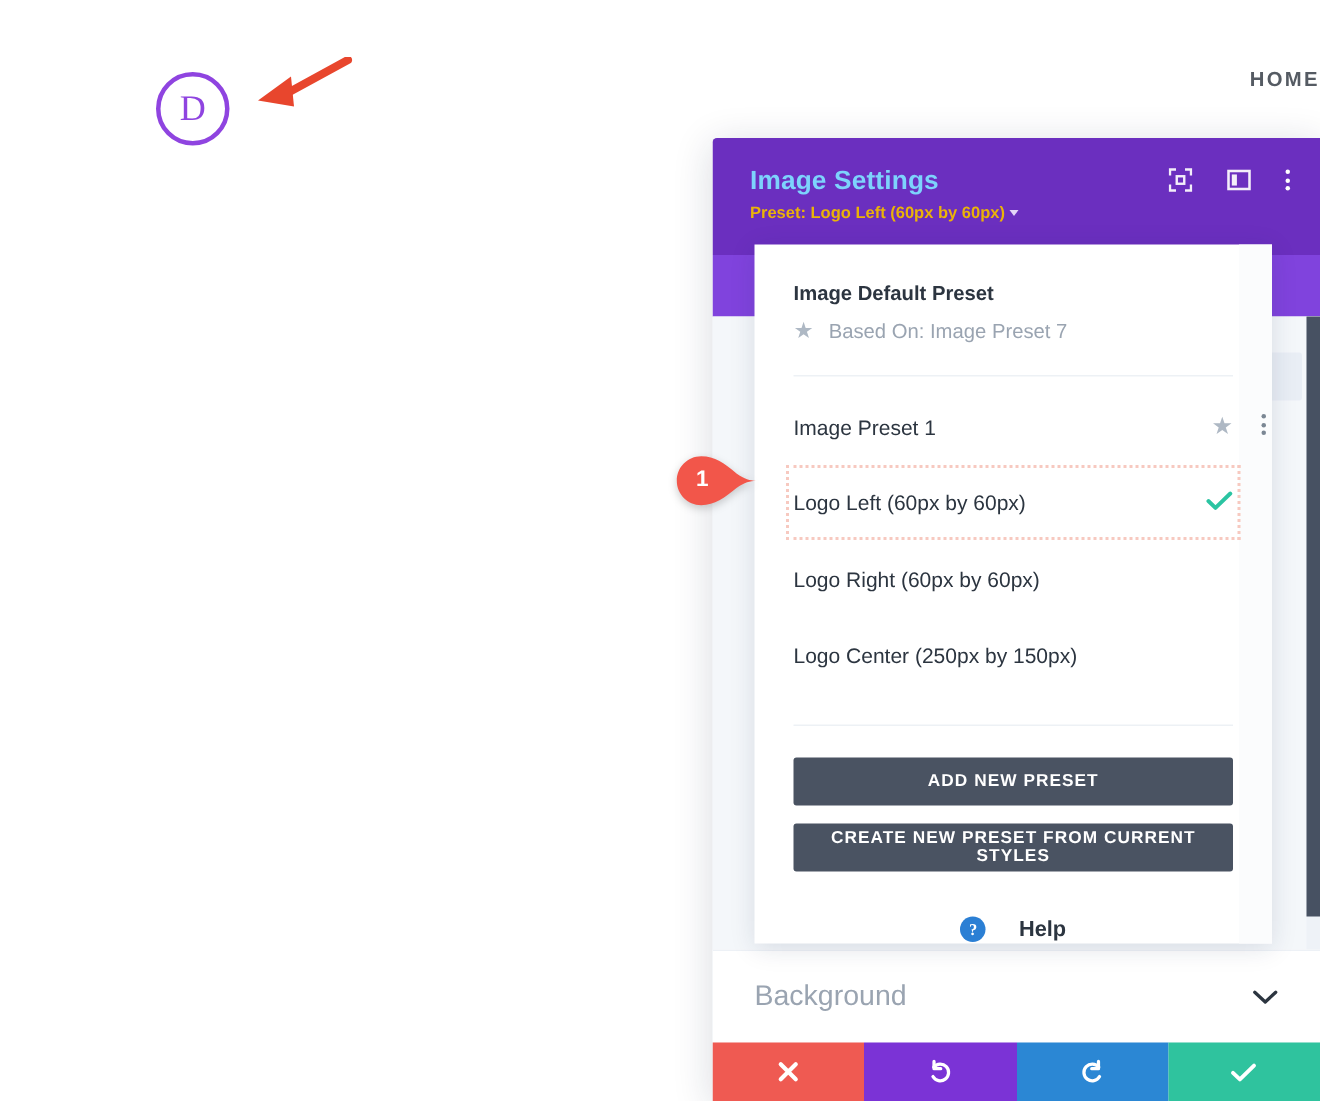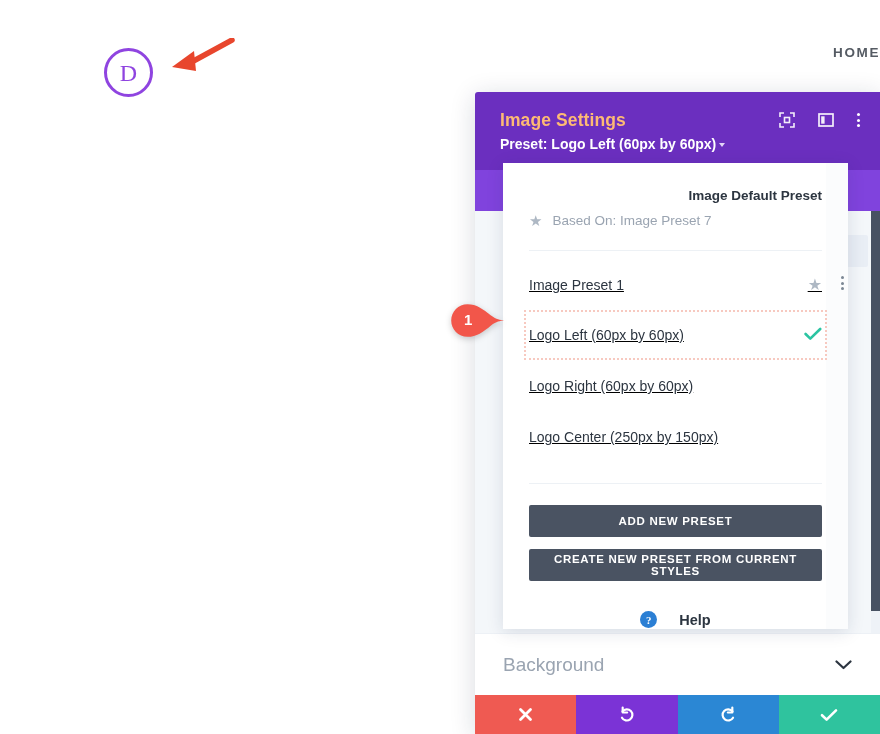--- a/index.html
+++ b/index.html
@@ -39,24 +39,24 @@
     box-shadow: 0 4px 26px rgba(20,30,60,.16);
     border-radius: 3px 0 0 0;
     overflow: hidden;
   }
   .modal-header {
     position: relative; height: 78px;
     background: #6b2fbf;
     padding: 18px 22px 0 25px;
   }
   .modal-title {
-    color: #fdba74; font-size: 17.5px; font-weight: 700; letter-spacing: .1px;
+    color: #7dd3fc; font-size: 17.5px; font-weight: 700; letter-spacing: .1px;
   }
   .modal-subtitle {
-    margin-top: 5px; color: #ffffff; font-size: 14px; font-weight: 700;
+    margin-top: 5px; color: #eab308; font-size: 11px; font-weight: 700;
   }
   .caret-mini {
     display: inline-block; margin-left: 3px;
     border-left: 3.5px solid transparent; border-right: 3.5px solid transparent;
     border-top: 4.5px solid #e3d5f7; vertical-align: middle;
   }
   .hdr-icons {
     position: absolute; right: 20px; top: 20px;
     display: flex; align-items: center; gap: 23px;
   }
@@ -111,32 +111,32 @@
   .action-btn svg { display: block; }
 
   
   .preset-dd {
     position: absolute; left: 503px; top: 163px;
     width: 345px; height: 466px;
     background: #ffffff;
     box-shadow: 0 3px 16px rgba(25,40,75,.13);
     padding: 0 0 0 0;
   }
-  .dd-pad { padding: 25px 26px 0 26px; text-align: right; }
+  .dd-pad { padding: 25px 26px 0 26px; }
   .dd-default-title {
     color: #2c3540; font-size: 13.5px; font-weight: 700;
   }
   .dd-based {
     margin-top: 10px; display: flex; align-items: center; gap: 10px;
     color: #9aa4b1; font-size: 13.5px;
   }
   .star { color: #aeb8c4; font-size: 15px; line-height: 1; }
   .dd-sep { margin: 22px 26px 0 26px; height: 1px; background: #edf1f5; }
 
-  .preset-list { padding: 0 0 0 0; margin-top: 6px; text-decoration: underline; }
+  .preset-list { padding: 0 0 0 0; margin-top: 6px; }
   .preset-row {
     position: relative;
     display: flex; align-items: center; justify-content: space-between;
     height: 40px; margin: 0 26px; cursor: pointer;
   }
   .preset-row .label { color: #2c3540; font-size: 14px; }
   .preset-row.selected {
     outline: 2px dotted #f7c9c0; outline-offset: 3px;
   }
   .check { color: #2bc4a2; font-size: 17px; font-weight: 700; line-height: 1; }

